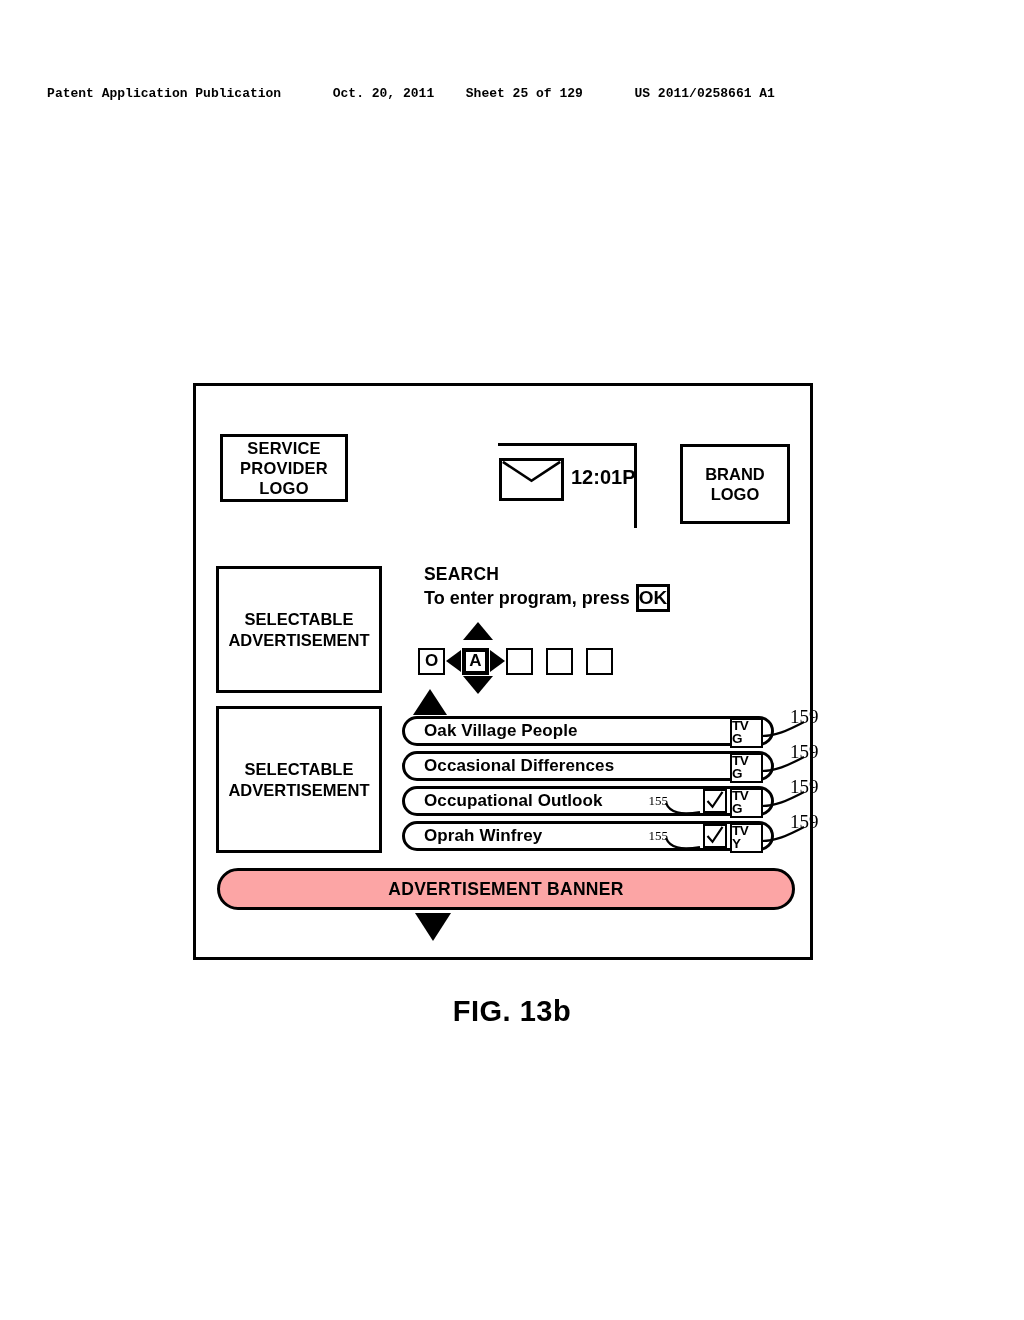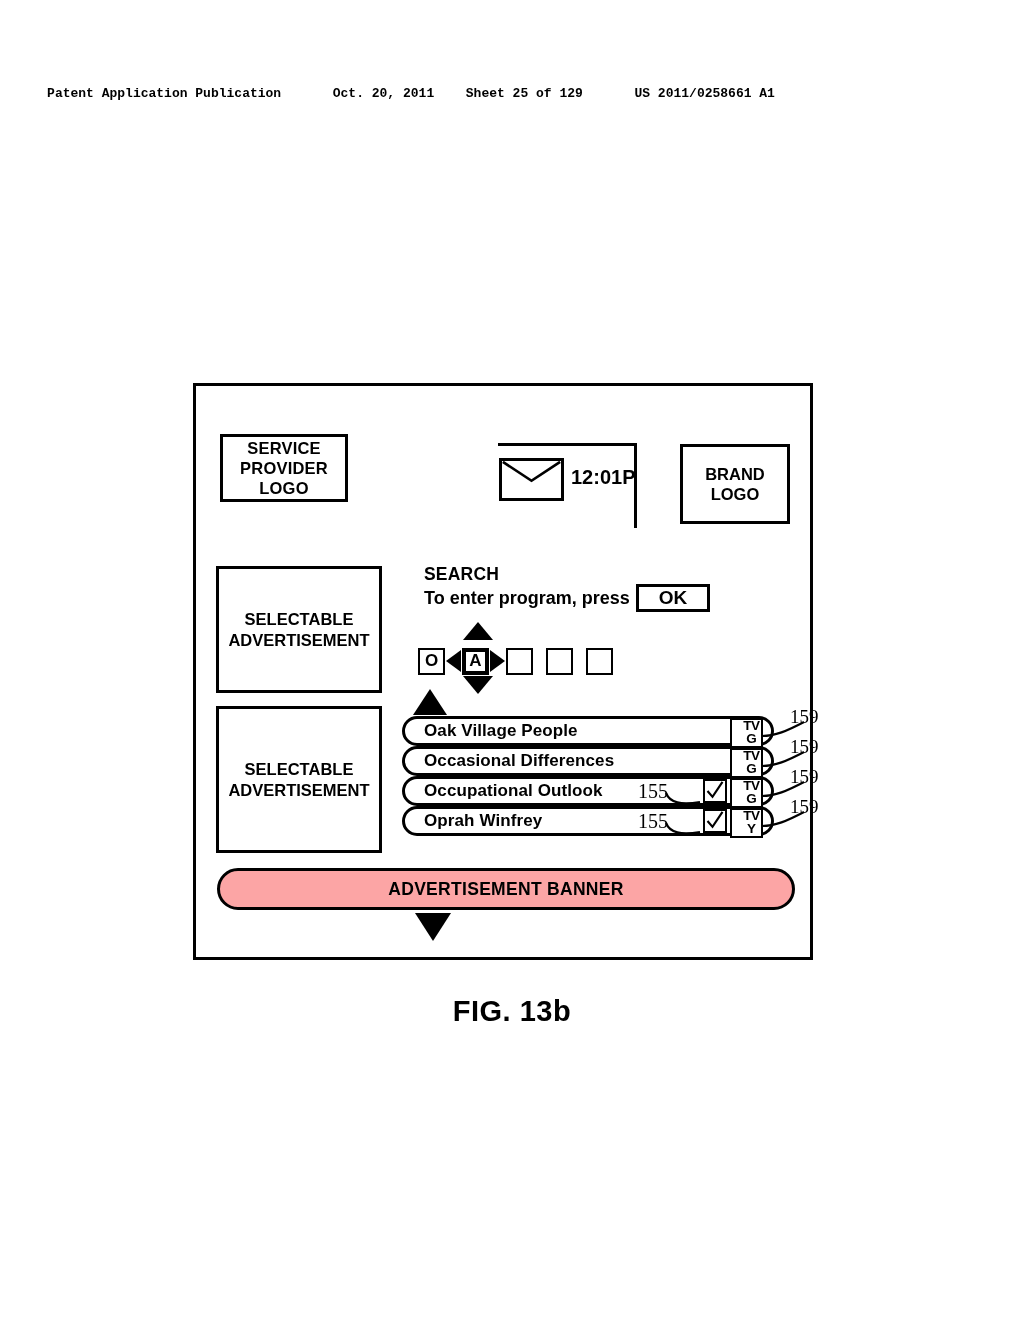--- a/index.html
+++ b/index.html
@@ -127,21 +127,21 @@
   #search-instruction {
     font-size: 18px;
     font-weight: bold;
     white-space: nowrap;
     letter-spacing: 0px;
   }
   #ok-button {
     margin-left: 6px;
     border: 3px solid #000;
     box-sizing: border-box;
-    padding: 0 20px;
+    padding: 0 0;
     height: 28px;
     min-width: 34px;
     display: flex;
     align-items: center;
     justify-content: center;
     font-size: 19px;
     font-weight: bold;
     background: #fff;
   }
 
@@ -221,41 +221,42 @@
   
   #program-list {
     position: absolute;
     left: 206px; top: 330px;
     width: 372px;
   }
   .program-row {
     position: relative;
     width: 372px;
     height: 30px;
+    margin-bottom: 5px;
     border: 3px solid #000;
     border-radius: 16px;
     box-sizing: border-box;
     background: #fff;
   }
   .program-title {
     position: absolute;
     left: 19px;
     top: 50%;
     transform: translateY(-50%);
     font-size: 17px;
     font-weight: bold;
     white-space: nowrap;
     letter-spacing: 0.1px;
   }
   .ref-155 {
     position: absolute;
     right: 103px;
     top: 50%;
     transform: translateY(-50%);
-    font-size: 20px;
+    font-size: 13px;
     font-family: "Liberation Serif", serif;
     font-weight: normal;
     white-space: nowrap;
   }
   .leader-155 {
     position: absolute;
     right: 70px;
     top: 12px;
     width: 36px;
     height: 16px;
@@ -276,25 +277,23 @@
     position: absolute;
     right: 8px;
     top: -1px;
     width: 33px;
     height: 30px;
     border: 2.5px solid #000;
     box-sizing: border-box;
     background: #fff;
     display: flex;
     flex-direction: column;
-    align-items: center;
     justify-content: center;
     line-height: 0.94;
     z-index: 2;
-    padding-left: 10px;
   }
   .rating-top {
     font-size: 13.5px;
     font-weight: bold;
     letter-spacing: -0.4px;
   }
   .rating-bottom {
     font-size: 13.5px;
     font-weight: bold;
   }

